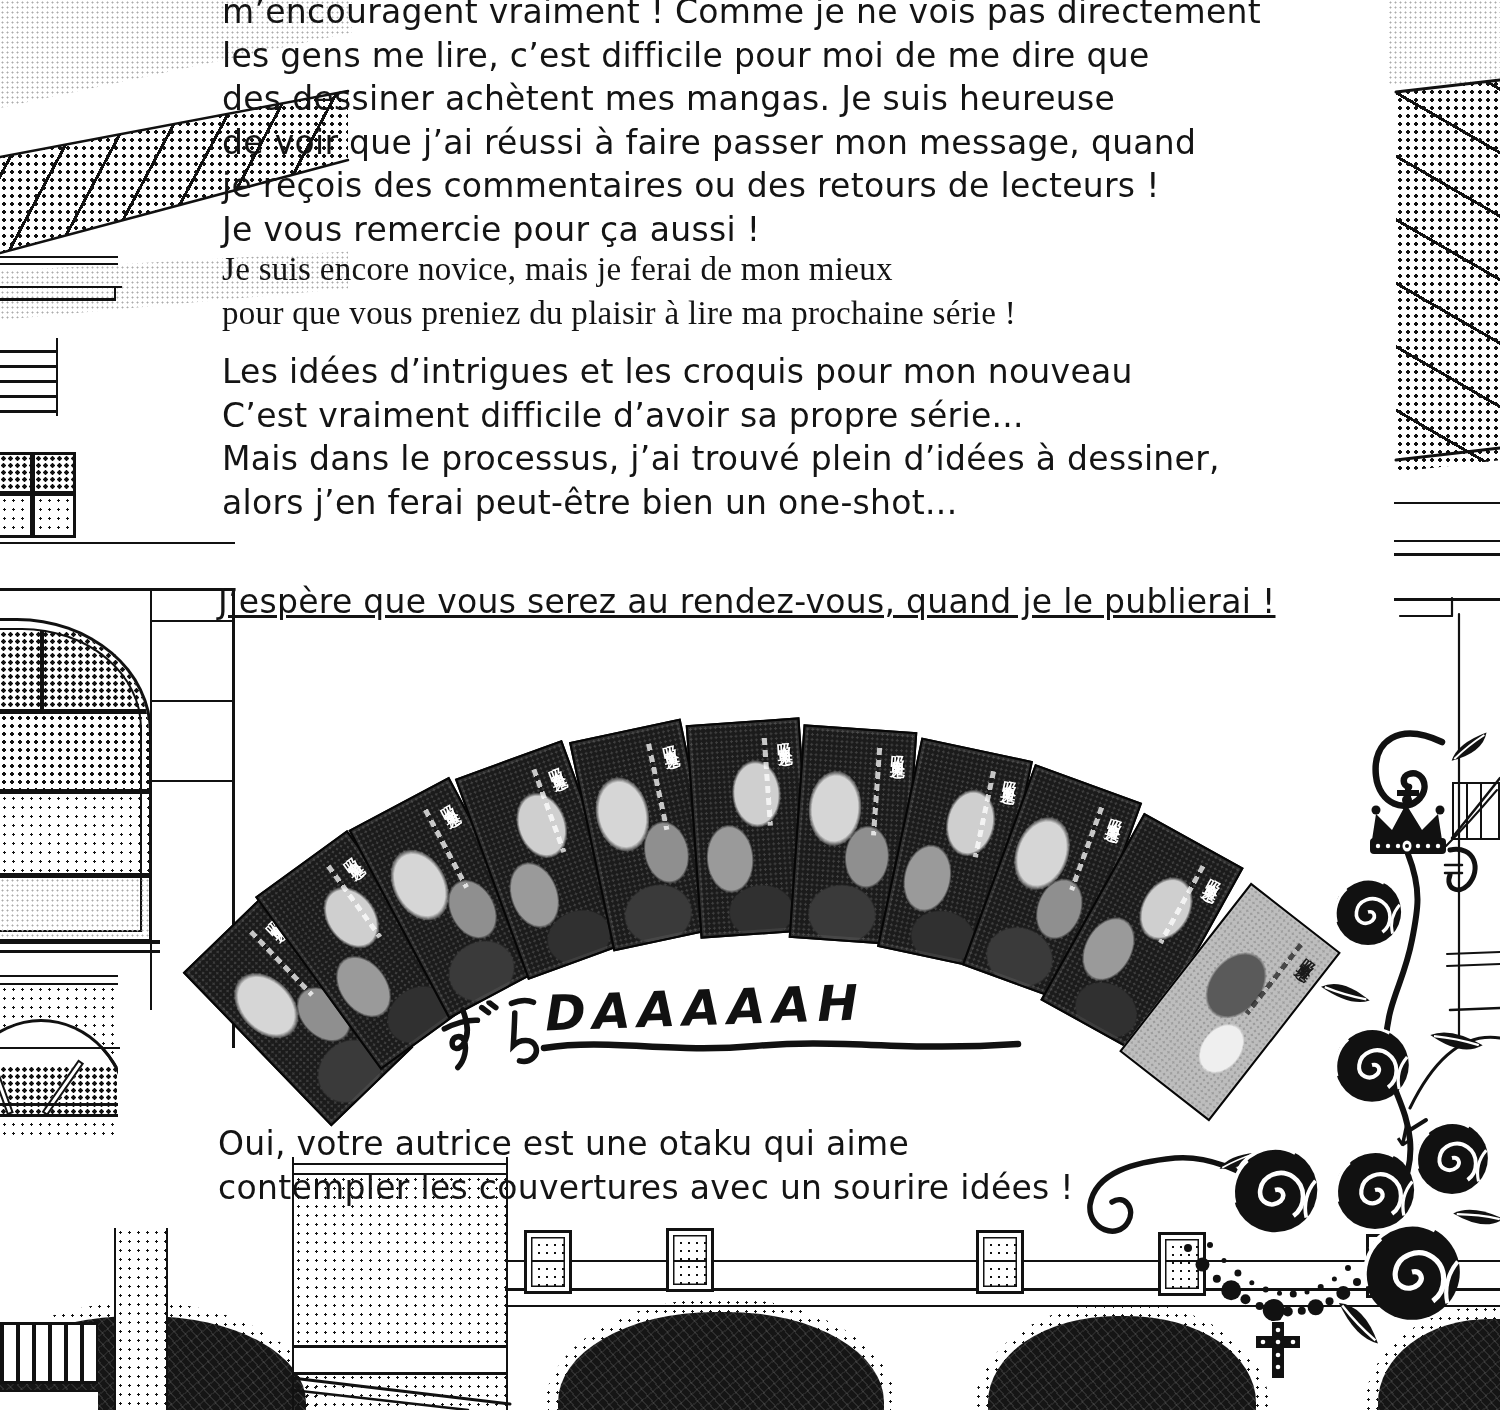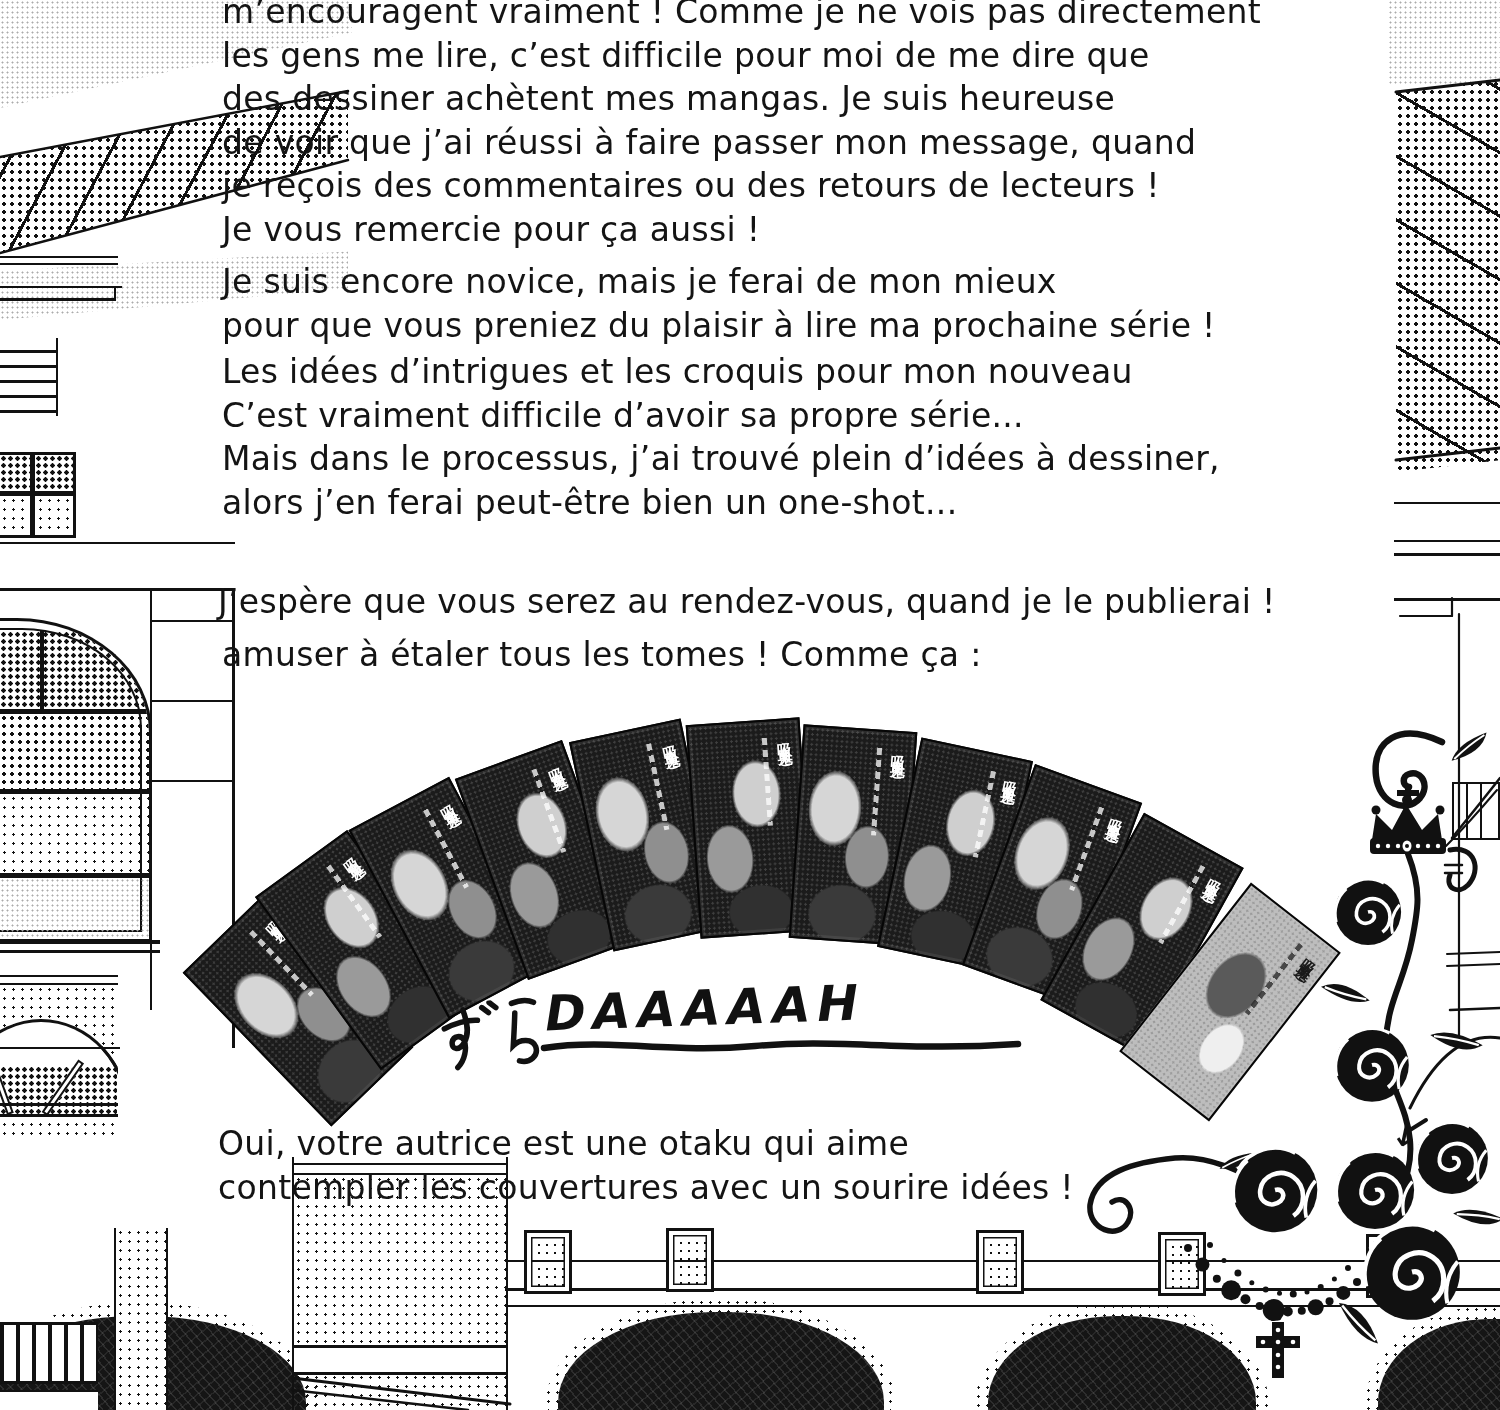--- a/index.html
+++ b/index.html
@@ -335,32 +335,31 @@
 <div id="arrow-mark">↓</div>
 
 <div class="para" style="left:222px;top:-10px;">
   <div class="tline">m’encouragent vraiment ! Comme je ne vois pas directement</div>
   <div class="tline">les gens me lire, c’est difficile pour moi de me dire que</div>
   <div class="tline">des dessiner achètent mes mangas. Je suis heureuse</div>
   <div class="tline">de voir que j’ai réussi à faire passer mon message, quand</div>
   <div class="tline">je reçois des commentaires ou des retours de lecteurs !</div>
   <div class="tline">Je vous remercie pour ça aussi !</div>
 </div>
-<div class="para" style="left:222px;top:260px;">
+<div class="para" style="left:222px;top:248px;font-family:Liberation Serif, serif;">
   <div class="tline">Je suis encore novice, mais je ferai de mon mieux</div>
   <div class="tline">pour que vous preniez du plaisir à lire ma prochaine série !</div>
 </div>
 <div class="para" style="left:222px;top:350px;">
   <div class="tline">Les idées d’intrigues et les croquis pour mon nouveau</div>
   <div class="tline">C’est vraiment difficile d’avoir sa propre série...</div>
   <div class="tline">Mais dans le processus, j’ai trouvé plein d’idées à dessiner,</div>
   <div class="tline">alors j’en ferai peut-être bien un one-shot...</div>
 </div>
-<div class="para" style="left:218px;top:580px;">
+<div class="para" style="left:218px;top:580px;text-decoration:underline;">
   <div class="tline">J’espère que vous serez au rendez-vous, quand je le publierai !</div>
 </div>
 <div class="para" style="left:222px;top:633px;">
-  <div class="tline">amuser à étaler tous les tomes ! Comme ça :</div>
 </div>
 <div class="para" style="left:218px;top:1122px;">
   <div class="tline">Oui, votre autrice est une otaku qui aime</div>
   <div class="tline">contempler les couvertures avec un sourire idées !</div>
 </div>
 
 </body></html>

